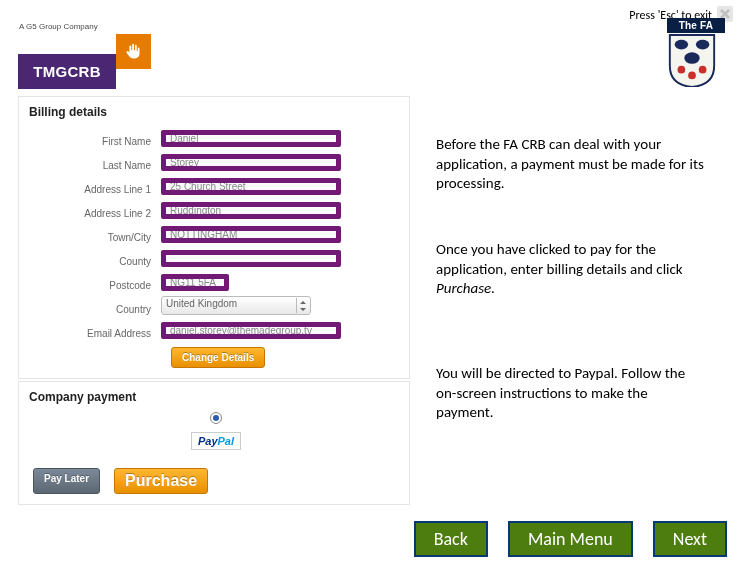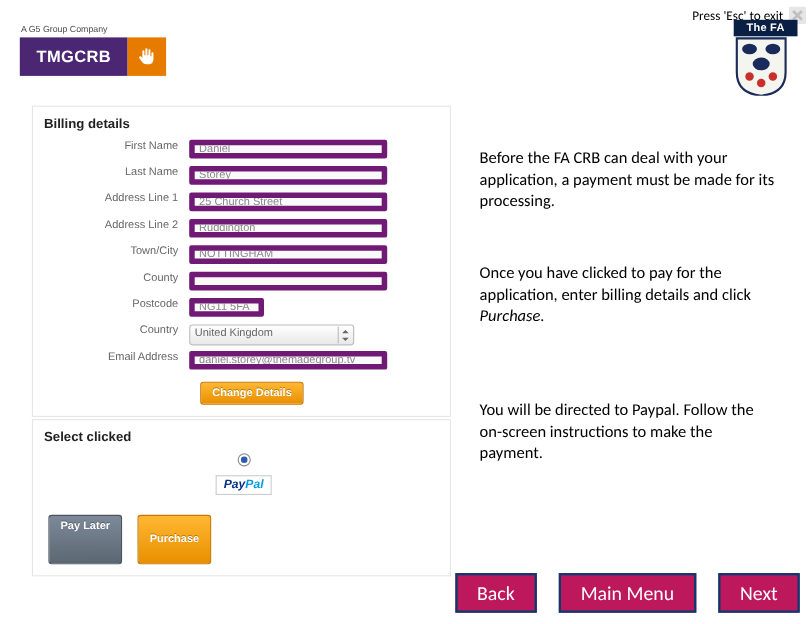--- a/index.html
+++ b/index.html
@@ -3,50 +3,50 @@
 <meta charset="utf-8">
 <style>
   * { box-sizing: border-box; margin: 0; padding: 0; }
   body { width: 737px; height: 567px; font-family: Arial, Helvetica, sans-serif; background: #fff; position: relative; font-size: 12px; color: #333; }
   .header { position: relative; height: 80px; }
   .esc-text { position: absolute; top: 8px; right: 25px; font-family: Calibri, Arial, sans-serif; font-size: 12px; color: #000; }
   .close-x { position: absolute; top: 6px; right: 4px; width: 16px; height: 16px; }
   .logo-left { position: absolute; top: 22px; left: 18px; width: 140px; height: 46px; }
   .logo-tagline { font-size: 8px; color: #4a4a4a; margin-bottom: 3px; margin-left: 1px; }
   .logo-blocks { display: flex; gap: 0; }
-  .logo-tmg { width: 98px; height: 35px; background: #4a2673; color: #fff; display: flex; align-items: center; justify-content: center; font-size: 15px; font-weight: 700; letter-spacing: 0.3px; }
+  .logo-tmg { width: 98px; height: 35px; background: #4a2673; color: #fff; display: flex; align-items: center; justify-content: center; font-size: 15px; font-weight: 700; letter-spacing: 0.3px; margin-top: 20px; }
   .logo-hand { width: 35px; height: 35px; background: #e77b00; display: flex; align-items: center; justify-content: center; color: #fff; font-size: 20px; }
   .logo-right { position: absolute; top: 18px; right: 12px; width: 58px; }
   .fa-text { background: #0a1f44; color: #fff; font-size: 10px; text-align: center; padding: 2px 1px; font-weight: 700; letter-spacing: 0.2px; }
   .fa-crest { width: 50px; height: 54px; margin-top: 0; }
   .form-area { position: absolute; top: 96px; left: 18px; width: 392px; }
-  .panel { border: 1px solid #e5e5e5; background: #fff; margin-bottom: 2px; padding: 8px 12px 10px 12px; margin-left: 11px; }
+  .panel { border: 1px solid #e5e5e5; background: #fff; margin-bottom: 2px; padding: 8px 12px 10px 12px; }
   .panel-title { font-weight: 700; font-size: 12px; color: #222; margin-bottom: 8px; margin-left: -2px; }
-  .form-row { display: flex; align-items: flex-start; margin-bottom: 4px; height: 20px; }
+  .form-row { display: flex; align-items: flex-end; margin-bottom: 4px; height: 20px; }
   .form-label { width: 130px; text-align: right; padding-right: 10px; font-size: 10px; color: #666; }
   .form-input { width: 180px; height: 17px; border: 5px solid #701a75; background: #fafafa; color: #888; font-size: 10px; padding: 1px 4px; border-radius: 2px; }
   .form-input.short { width: 68px; }
   .form-select { width: 150px; height: 19px; border: 1px solid #bbb; border-radius: 3px; background: linear-gradient(#fff,#e8e8e8); font-size: 10px; color: #666; padding: 1px 4px; position: relative; }
   .form-select-spinner { position: absolute; right: 2px; top: 1px; width: 12px; height: 15px; border-left: 1px solid #bbb; display: flex; flex-direction: column; align-items: center; justify-content: center; }
   .btn-amber { display: inline-block; margin-left: 140px; margin-top: 4px; padding: 4px 10px; background: linear-gradient(#ffb732,#e89000); border: 1px solid #c67600; border-radius: 3px; color: #fff; font-size: 10px; font-weight: 700; text-shadow: 0 -1px 0 rgba(0,0,0,0.3); }
   .radio-row { display: flex; align-items: center; gap: 8px; margin: 8px 0 18px 4px; flex-direction: column; }
   .radio-dot { width: 12px; height: 12px; border-radius: 50%; border: 1px solid #888; display: flex; align-items: center; justify-content: center; background: #fff; }
   .radio-dot-inner { width: 6px; height: 6px; border-radius: 50%; background: #2a5db0; }
   .paypal-box { border: 1px solid #ccc; padding: 2px 6px; font-size: 11px; font-style: italic; background: #fff; }
   .paypal-pay { color: #003087; font-weight: 700; }
   .paypal-pal { color: #009cde; font-weight: 700; }
   .bottom-btns { display: flex; gap: 14px; margin-left: 2px; margin-top: 4px; }
   .btn-grey { padding: 4px 10px; background: linear-gradient(#7c8999,#5b6771); border: 1px solid #4b5560; border-radius: 3px; color: #fff; font-size: 10px; font-weight: 700; text-shadow: 0 -1px 0 rgba(0,0,0,0.3); }
-  .btn-amber2 { padding: 16px 10px; background: linear-gradient(#ffb732,#e89000); border: 1px solid #c67600; border-radius: 3px; color: #fff; font-size: 10px; font-weight: 700; text-shadow: 0 -1px 0 rgba(0,0,0,0.3); }
+  .btn-amber2 { padding: 3px 10px; background: linear-gradient(#ffb732,#e89000); border: 1px solid #c67600; border-radius: 3px; color: #fff; font-size: 16px; font-weight: 700; text-shadow: 0 -1px 0 rgba(0,0,0,0.3); }
   .info-box { position: absolute; left: 436px; width: 270px; font-family: Calibri, Arial, sans-serif; font-size: 15px; line-height: 1.3; color: #000; }
   .info1 { top: 135px; }
   .info2 { top: 240px; }
   .info3 { top: 364px; }
   .nav-btns { position: absolute; bottom: 10px; right: 10px; display: flex; gap: 20px; }
-  .nav-btn { padding: 5px 18px; background: #be185d; border: 2px solid #063a70; color: #fff; font-family: Calibri, Arial, sans-serif; font-size: 18px; }
+  .nav-btn { padding: 5px 18px; background: #4d7c0f; border: 2px solid #063a70; color: #fff; font-family: Calibri, Arial, sans-serif; font-size: 18px; }
   .italic { font-style: italic; }
 </style>
 </head>
 <body>
 
 <div class="header">
   <div class="esc-text">Press 'Esc' to exit</div>
   <div class="close-x">
     <svg viewBox="0 0 16 16">
         <rect x="0" y="0" width="16" height="16" fill="#e6e6e6" rx="2"></rect>
@@ -122,21 +122,21 @@
       </div>
     </div>
     <div class="form-row">
       <div class="form-label">Email Address</div>
       <input class="form-input" readonly="" value="daniel.storey@themadegroup.tv" style="">
     </div>
     <div class="btn-amber">Change Details</div>
   </div>
 
   <div class="panel">
-    <div class="panel-title">Select clicked</div>
+    <div class="panel-title">Company payment</div>
     <div class="radio-row">
       <div class="radio-dot">
           <div class="radio-dot-inner"></div>
         </div>
       <div class="paypal-box">
         <span class="paypal-pay">Pay</span><span class="paypal-pal">Pal</span>
       </div>
     </div>
     <div class="bottom-btns">
       <div class="btn-grey">Pay Later</div>

